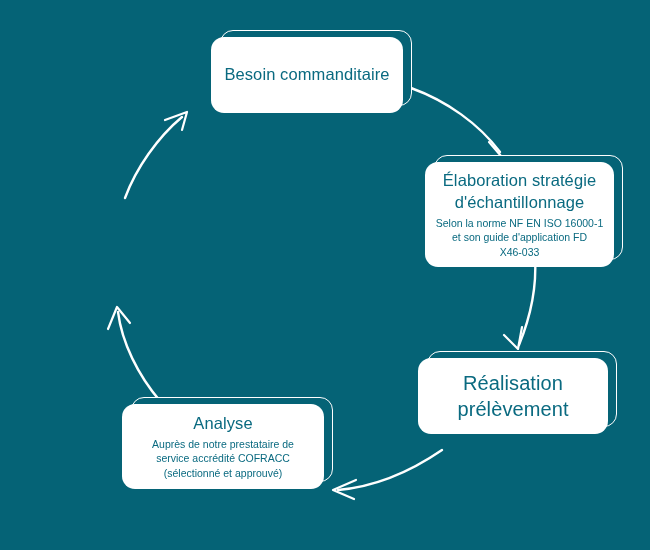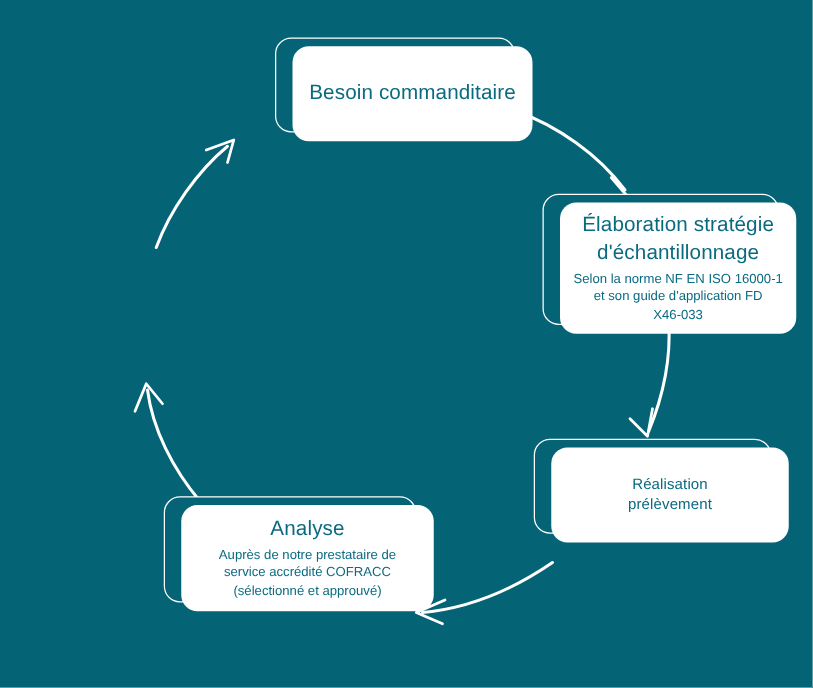--- a/index.html
+++ b/index.html
@@ -48,21 +48,20 @@
     height: 100%;
     box-sizing: border-box;
     background: #ffffff;
     border-radius: 13px;
     display: flex;
     flex-direction: column;
     align-items: center;
     justify-content: center;
     text-align: center;
     padding: 4px 9px;
-    margin-left: 23px;
   }
   .title {
     color: #0a6a80;
     font-size: 16.5px;
     line-height: 1.32;
     letter-spacing: .1px;
     white-space: pre-line;
   }
   .subtitle {
     color: #0a6a80;
@@ -70,21 +69,21 @@
     line-height: 1.38;
     margin-top: 2px;
     white-space: pre-line;
   }
   
   #node-besoin      { left: 211px; top: 37px;  width: 192px; height: 76px; }
   #node-strategie   { left: 425px; top: 162px; width: 189px; height: 105px; }
   #node-realisation { left: 418px; top: 358px; width: 190px; height: 76px; }
   #node-analyse     { left: 122px; top: 404px; width: 190px; height: 85px; padding-left: 12px; }
   #node-rapport     { left: 22px;  top: 208px; width: 191px; height: 84px; }
-  #node-realisation .title { font-size: 12px; }
+  #node-realisation .title { font-size: 20px; }
 </style>
 </head>
 <body>
 
 <div id="canvas">
 
   <svg id="arrow-layer" viewBox="0 0 650 550" xmlns="http://www.w3.org/2000/svg">
     <g fill="none" stroke="#ffffff" stroke-width="2.4" stroke-linecap="round" stroke-linejoin="round">
 
       <g>

